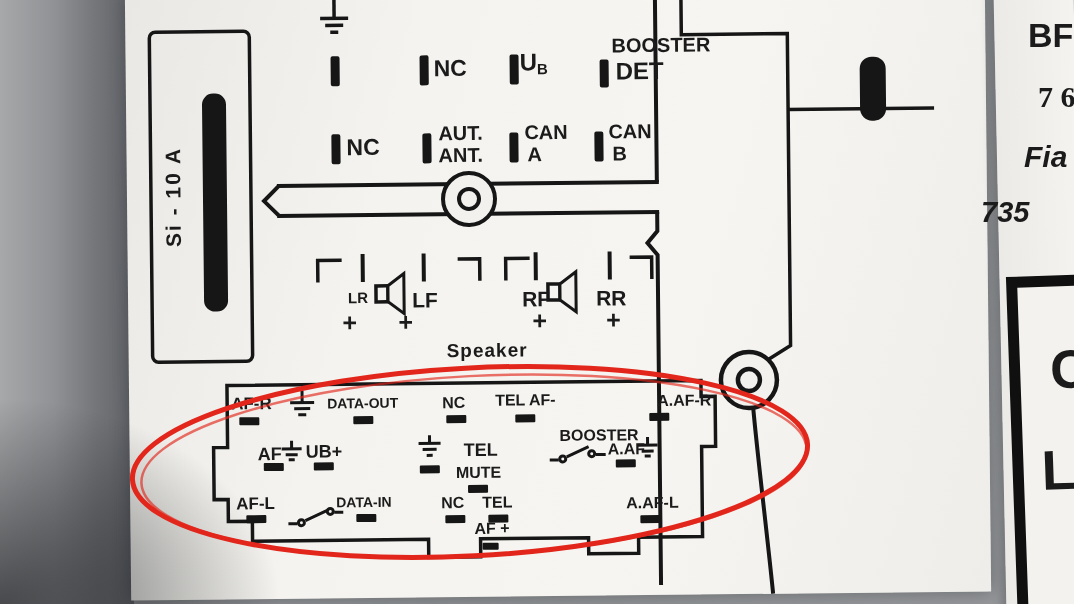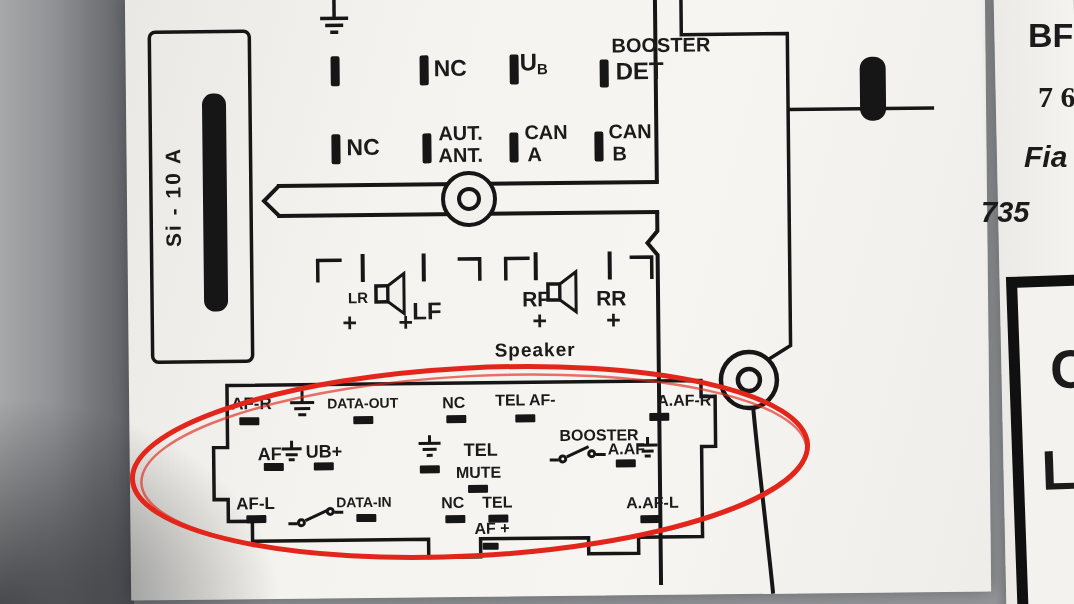--- a/index.html
+++ b/index.html
@@ -151,28 +151,28 @@
     <div class="t" style="left:490px;top:70px;font-size:24px;">DET</div>
     <div class="t" style="left:220px;top:144px;font-size:23px;">NC</div>
     <div class="t" style="left:312px;top:132px;font-size:20px;">AUT.</div>
     <div class="t" style="left:312px;top:154px;font-size:20px;">ANT.</div>
     <div class="t" style="left:398px;top:132px;font-size:20px;">CAN</div>
     <div class="t" style="left:401px;top:154px;font-size:20px;">A</div>
     <div class="t" style="left:482px;top:132px;font-size:20px;">CAN</div>
     <div class="t" style="left:486px;top:154px;font-size:20px;">B</div>
 
     <div class="t" style="left:220px;top:298px;font-size:15px;">LR</div>
-    <div class="t" style="left:284px;top:298px;font-size:24px;margin-top:10px;">LF</div>
+    <div class="t" style="left:284px;top:298px;font-size:21px;">LF</div>
     <div class="t" style="left:394px;top:298px;font-size:21px;">RF</div>
     <div class="t" style="left:468px;top:298px;font-size:21px;">RR</div>
     <div class="t" style="left:214px;top:318px;font-size:25px;">+</div>
     <div class="t" style="left:270px;top:318px;font-size:25px;">+</div>
     <div class="t" style="left:404px;top:318px;font-size:25px;">+</div>
     <div class="t" style="left:478px;top:318px;font-size:25px;">+</div>
-    <div class="t" style="left:318px;top:350px;font-size:19px;letter-spacing:1px;margin-left:48px;">Speaker</div>
+    <div class="t" style="left:318px;top:350px;font-size:19px;letter-spacing:1px;">Speaker</div>
 
     <div class="t" style="left:102px;top:402px;font-size:17px;">AF-R</div>
     <div class="t" style="left:198px;top:404px;font-size:14px;">DATA-OUT</div>
     <div class="t" style="left:313px;top:404px;font-size:16px;">NC</div>
     <div class="t" style="left:366px;top:402px;font-size:16px;">TEL AF-</div>
     <div class="t" style="left:504px;top:404px;font-size:16px;margin-left:24px;">A.AF-R</div>
 
     <div class="t" style="left:128px;top:452px;font-size:18px;">AF</div>
     <div class="t" style="left:176px;top:450px;font-size:18px;">UB+</div>
     <div class="t" style="left:334px;top:450px;font-size:18px;">TEL</div>

